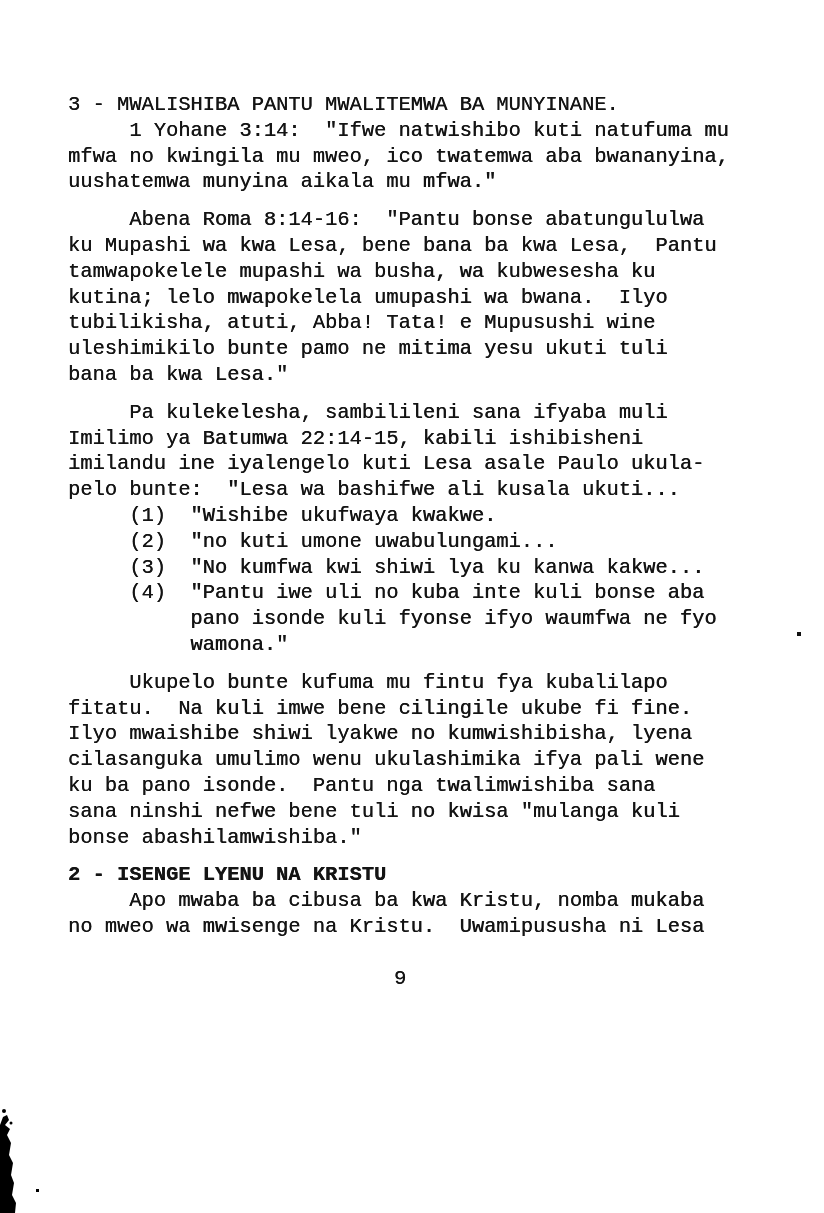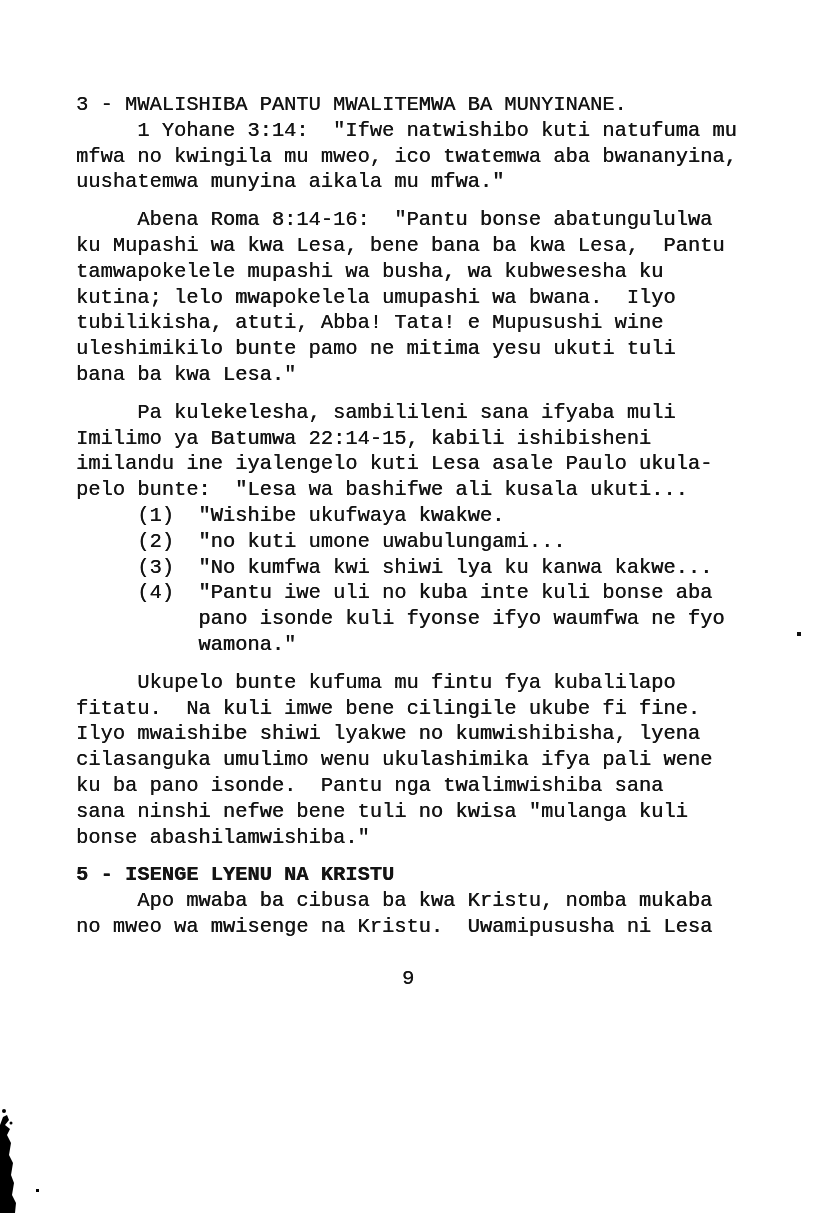--- a/index.html
+++ b/index.html
@@ -11,21 +11,21 @@
     background: #ffffff;
     overflow: hidden;
     font-family: "Liberation Mono", "DejaVu Sans Mono", monospace;
     font-size: 20.4px;
     line-height: 25.8px;
     color: #141414;
     text-shadow: 0.35px 0 0 currentColor; 
   }
   .text-column {
     position: absolute;
-    left: 76px;
+    left: 68px;
     top: 92px;
     right: 20px;
   }
   .sect { margin: 0 0 12px 0; }
   .hd, .para {
     margin: 0;
     white-space: pre;
     font-weight: normal;
     font-size: inherit;
   }
@@ -92,21 +92,21 @@
       <p class="para">     Ukupelo bunte kufuma mu fintu fya kubalilapo
 fitatu.  Na kuli imwe bene cilingile ukube fi fine.
 Ilyo mwaishibe shiwi lyakwe no kumwishibisha, lyena
 cilasanguka umulimo wenu ukulashimika ifya pali wene
 ku ba pano isonde.  Pantu nga twalimwishiba sana
 sana ninshi nefwe bene tuli no kwisa "mulanga kuli
 bonse abashilamwishiba."</p>
     </section>
 
     <section class="sect">
-      <h2 class="hd heavy">5 - ISENGE LYENU NA KRISTU</h2>
+      <h2 class="hd heavy">2 - ISENGE LYENU NA KRISTU</h2>
       <p class="para">     Apo mwaba ba cibusa ba kwa Kristu, nomba mukaba
 no mweo wa mwisenge na Kristu.  Uwamipususha ni Lesa</p>
     </section>
 
     <div class="page-number">9</div>
 
   </div>
 
   <div class="speck"></div>
 

